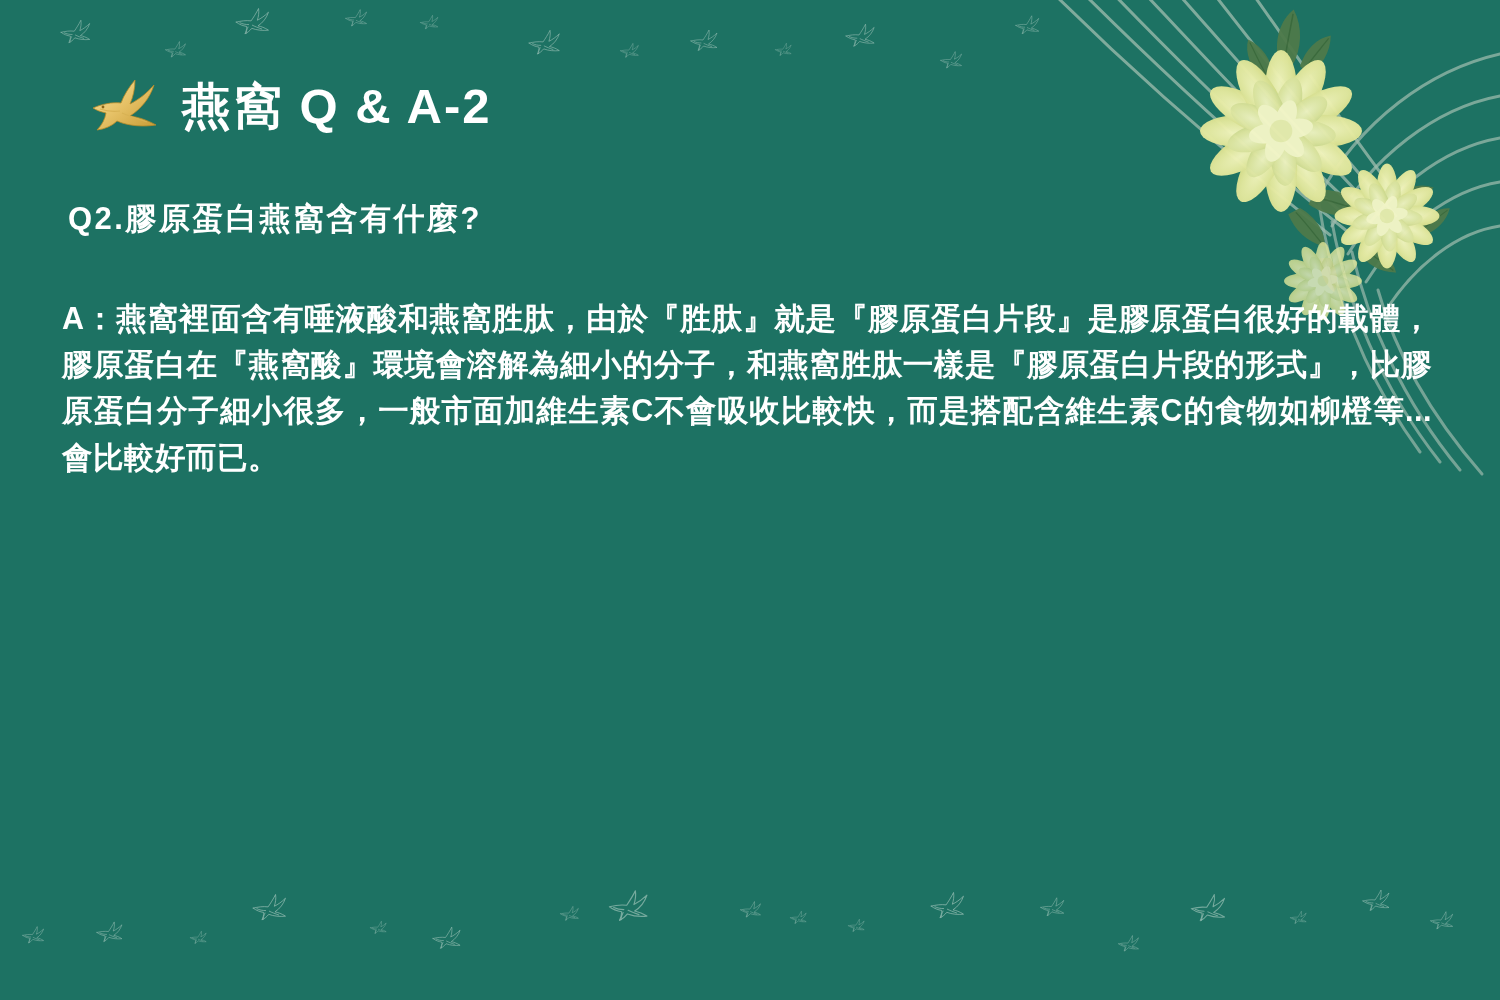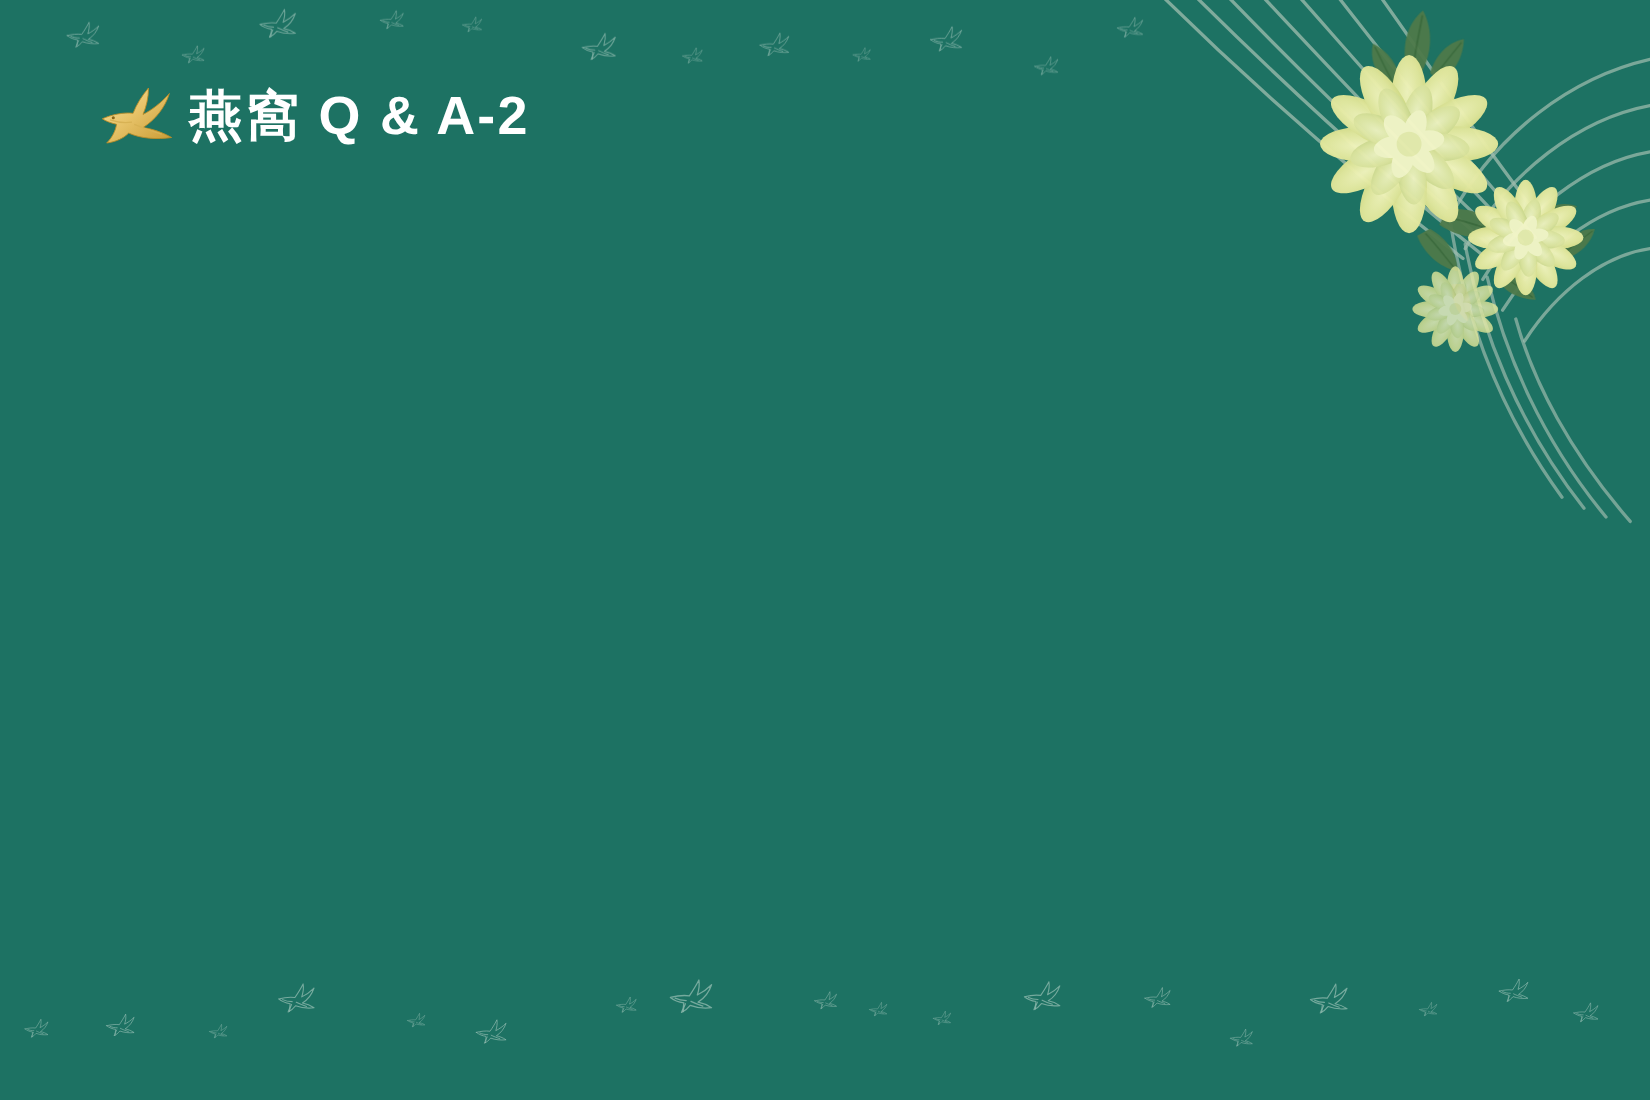--- a/index.html
+++ b/index.html
@@ -47,21 +47,21 @@
     opacity: .85;
   }
 
   
   .header {
     position: absolute;
     left: 88px;
     top: 78px;
     display: flex;
     align-items: center;
-    gap: 12px;
+    gap: 22px;
     z-index: 6;
   }
   .gold-bird { width: 72px; height: 56px; display: block; }
   .title {
     color: #ffffff;
     font-size: 49px;
     font-weight: 700;
     letter-spacing: 2px;
     line-height: 1;
     white-space: nowrap;
@@ -279,19 +279,24 @@
         <path d="M12 31 C18 33 25 34 32 33" stroke="#d8b254" stroke-width="1.2" fill="none"></path>
         <path d="M34 35 C41 38 50 41 59 44" stroke="#d8b254" stroke-width="1.2" fill="none"></path>
         <circle cx="15" cy="29" r="1.4" fill="#8a6618"></circle>
       </svg>
     </span>
     <span class="title">燕窩 Q &amp; A-2</span>
   </div>
 
   <div class="content">
 
+    <div class="qa-block">
+      <p class="question">Q2.膠原蛋白燕窩含有什麼?</p>
+      <div class="spacer-q2"></div>
+      <p class="answer">A：燕窩裡面含有唾液酸和燕窩胜肽，由於『胜肽』就是『膠原蛋白片段』是膠原蛋白很好的載體，膠原蛋白在『燕窩酸』環境會溶解為細小的分子，和燕窩胜肽一樣是『膠原蛋白片段的形式』，比膠原蛋白分子細小很多，一般市面加維生素C不會吸收比較快，而是搭配含維生素C的食物如柳橙等...會比較好而已。</p>
+    </div>
 
     <div style="height:52px"></div>
 
 
   </div>
 
 </div>
 
 </body></html>

